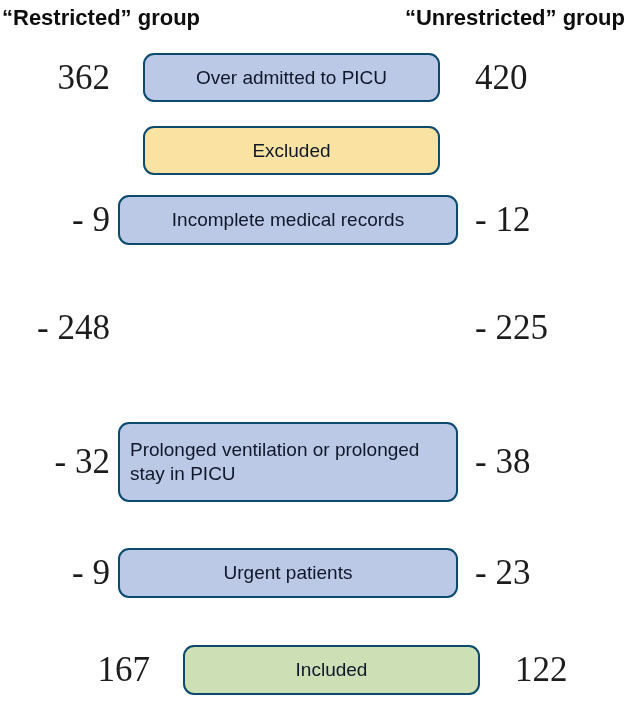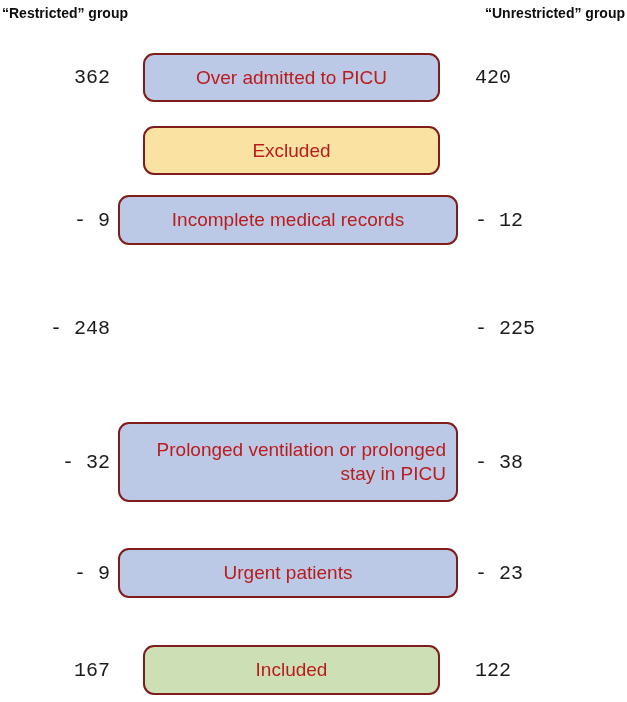--- a/index.html
+++ b/index.html
@@ -11,67 +11,67 @@
     position: relative;
     width: 627px;
     height: 702px;
     background: #ffffff;
     font-family: "Liberation Sans", sans-serif;
     overflow: hidden;
   }
   .group-header {
     position: absolute;
     top: 5px;
-    font-size: 14px;
+    font-size: 22px;
     font-weight: bold;
     color: #0d0d0d;
     letter-spacing: 0px;
     white-space: nowrap;
   }
   .group-header.left  { left: 2px; }
   .group-header.right { right: 2px; text-align: right; }
 
   .flow-box {
     position: absolute;
     box-sizing: border-box;
-    border: 2px solid #7f1d1d;
+    border: 2px solid #0c4a6e;
     border-radius: 11px;
     display: flex;
     align-items: center;
     justify-content: center;
-    text-align: right;
+    text-align: left;
     font-size: 19px;
     line-height: 1.25;
-    color: #b91c1c;
+    color: #0f172a;
     padding: 2px 10px;
   }
   .fill-blue   { background: #bcc9e6; }
   .fill-yellow { background: #fae3a2; }
   .fill-green  { background: #cddfb4; }
 
   .count {
     position: absolute;
     display: flex;
     align-items: center;
-    font-family: Liberation Mono, monospace;
-    font-size: 20px;
+    font-family: Liberation Serif, serif;
+    font-size: 35px;
     color: #1c1c1c;
     white-space: nowrap;
   }
   .count.left  { left: 0; width: 110px; justify-content: flex-end; }
   .count.right { left: 475px; width: 150px; justify-content: flex-start; text-align: right; }
 
   
   .r1  { top: 53px;  height: 49px; }
   .r2  { top: 126px; height: 49px; }
   .r3  { top: 195px; height: 50px; }
   .r4  { top: 288px; height: 80px; }
   .r5  { top: 422px; height: 80px; }
   .r6  { top: 548px; height: 50px; }
-  .r7  { top: 645px; height: 50px; }
+  .r7  { top: 645px; height: 50px; margin-left: 40px; }
   .narrow { left: 143px; width: 297px; }
   .wide   { left: 118px; width: 340px; }
 </style>
 </head>
 <body>
 
 <div class="canvas">
 
   <div class="group-header left">“Restricted” group</div>
 

